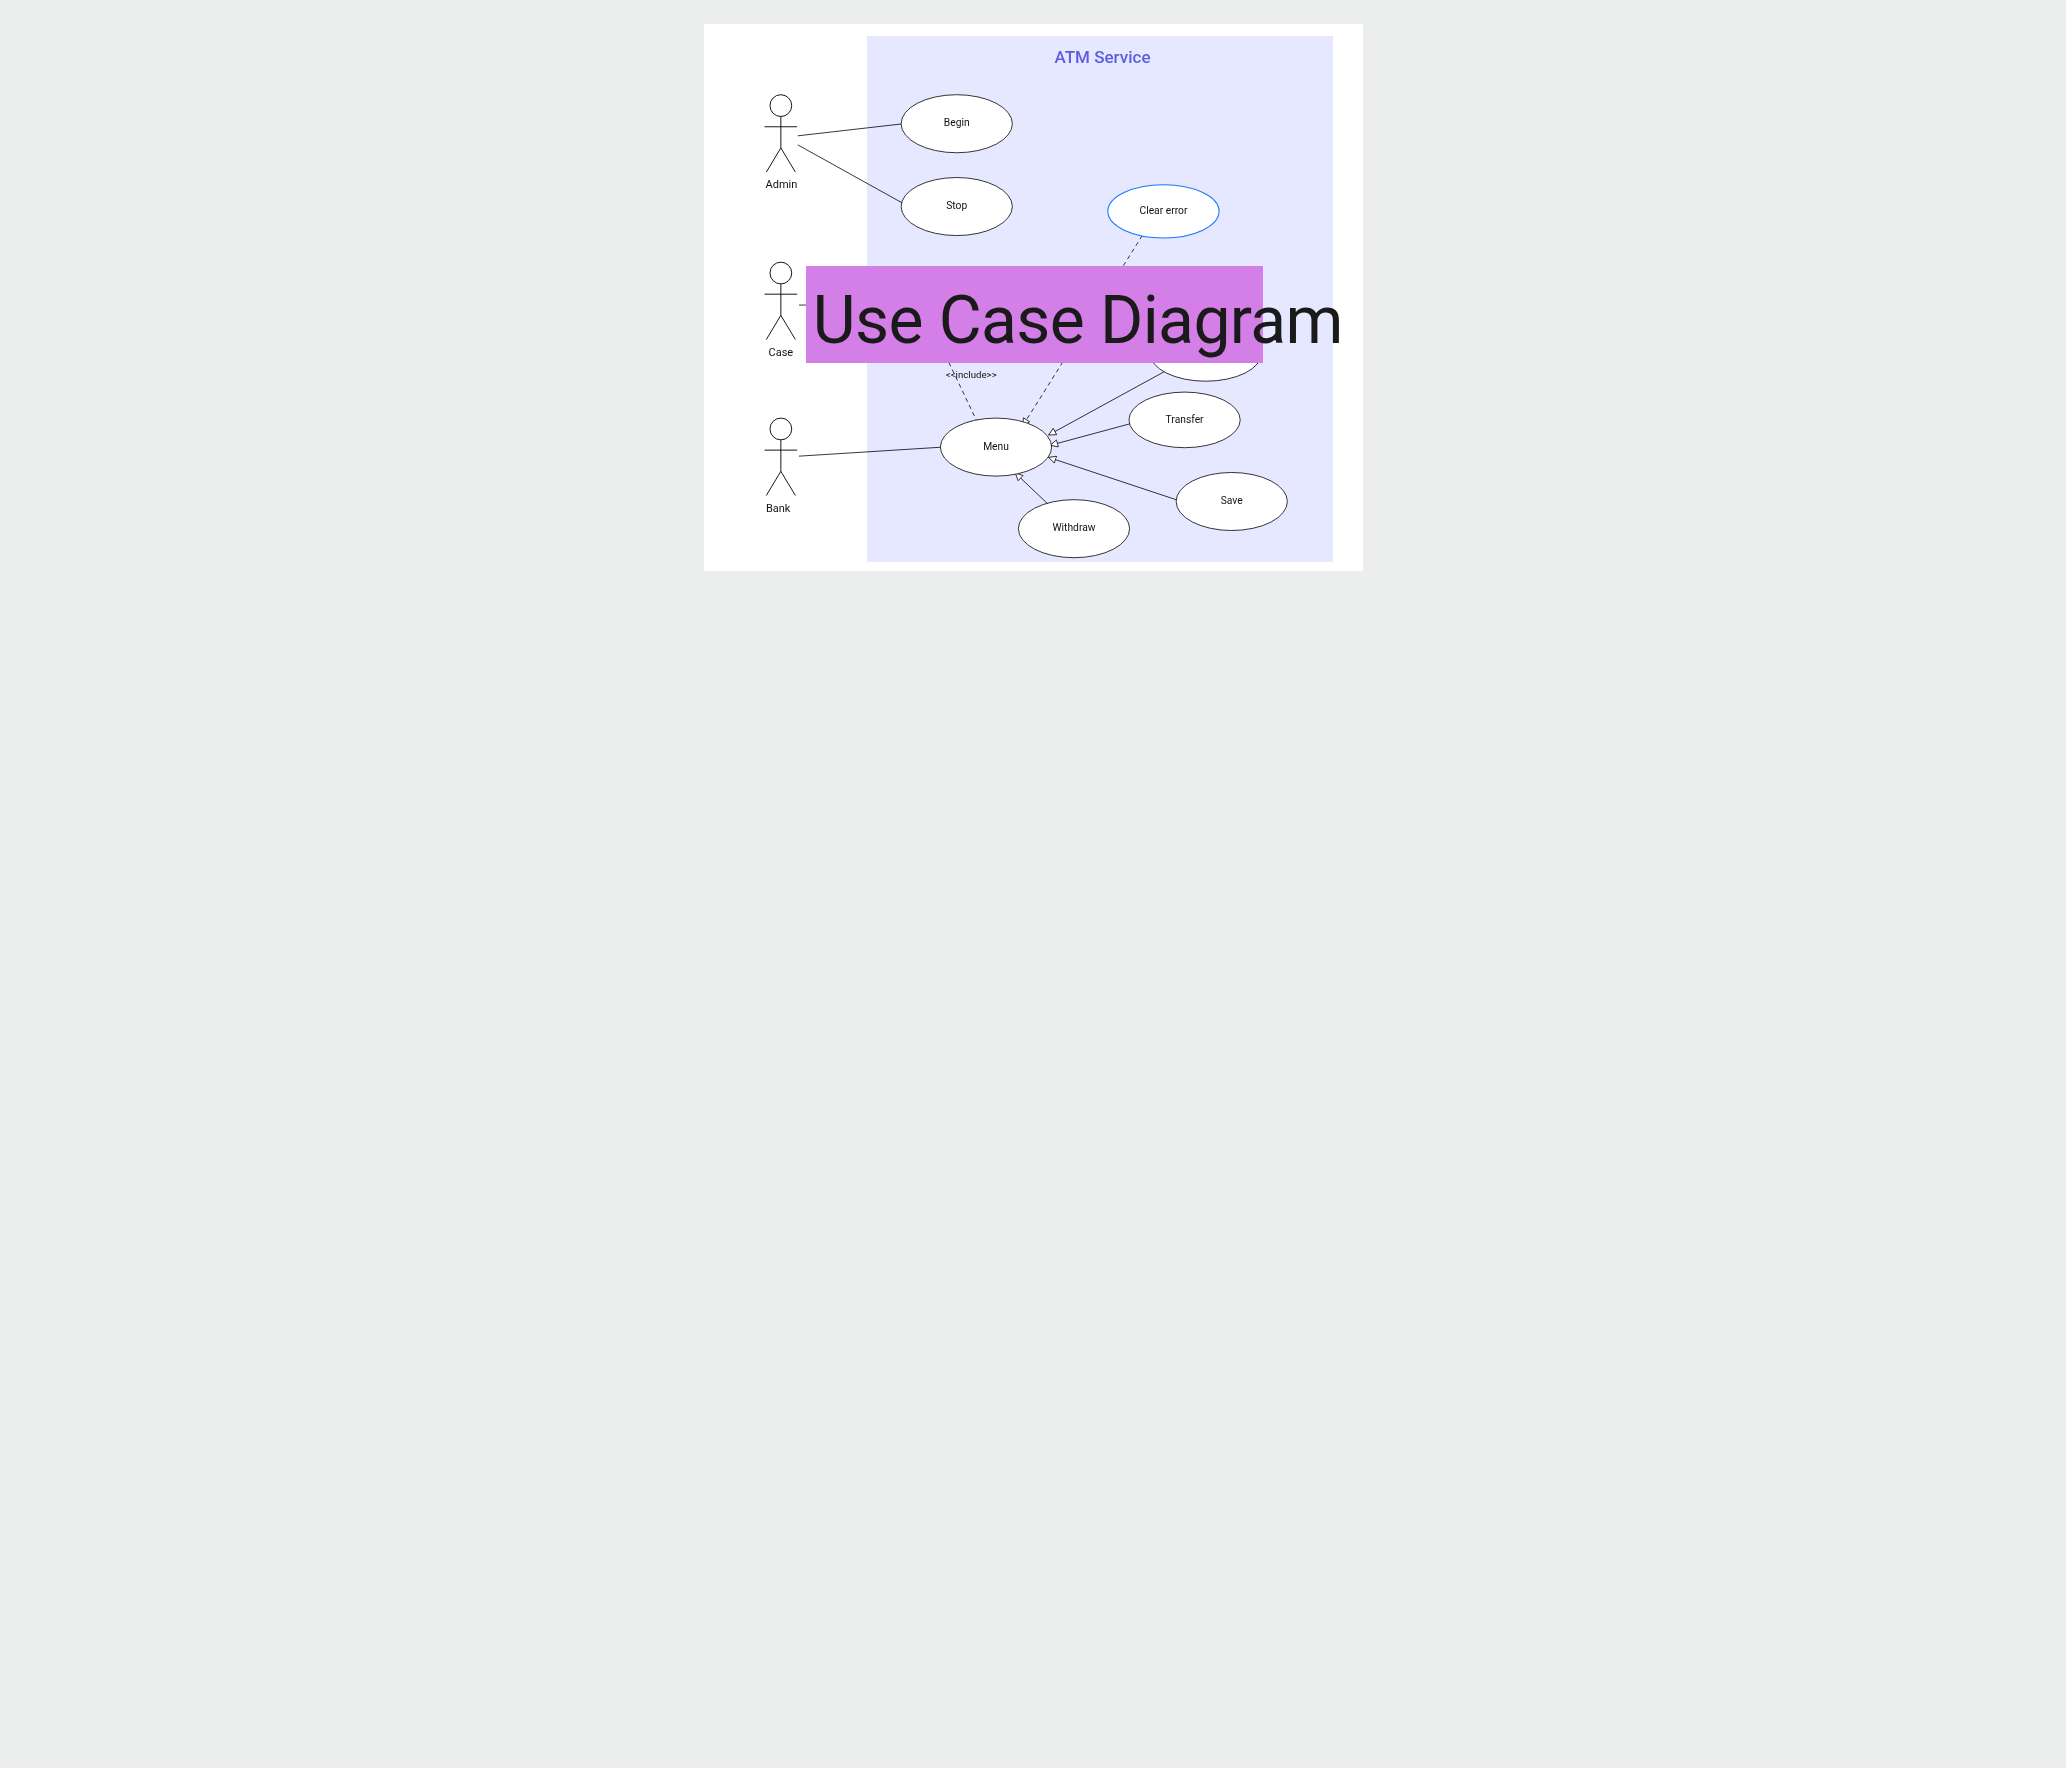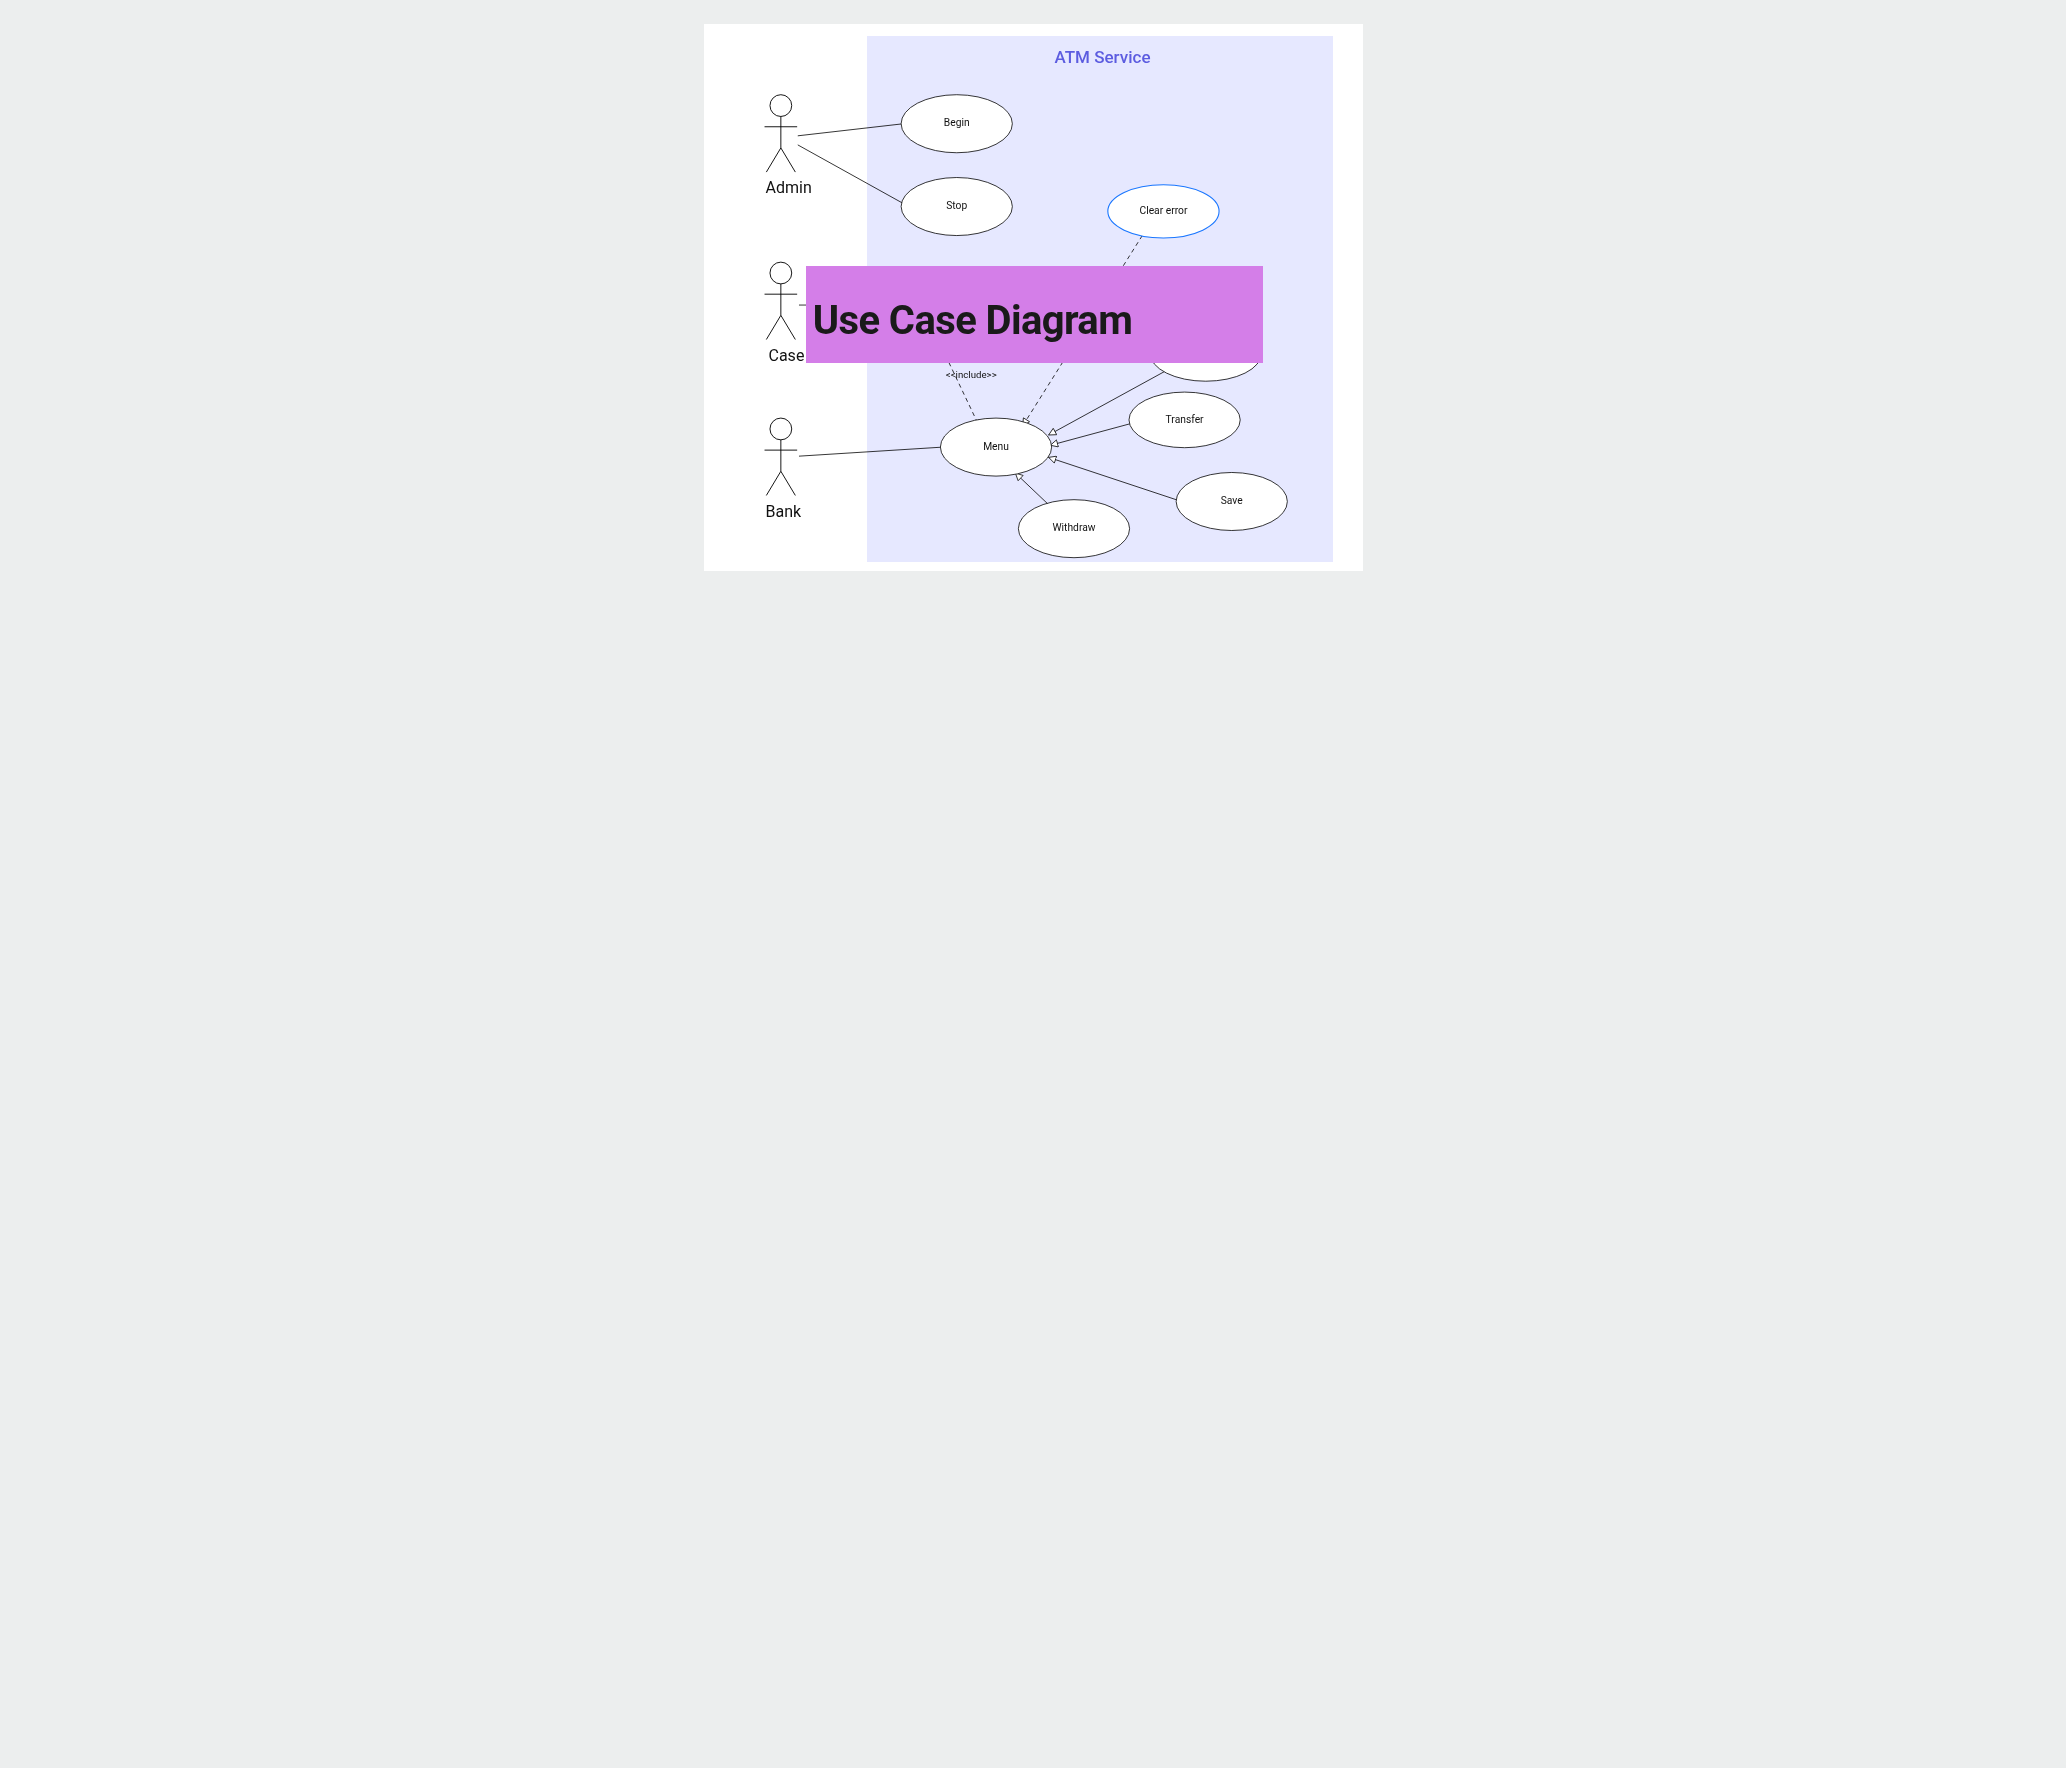--- a/index.html
+++ b/index.html
@@ -28,38 +28,38 @@
     background: #e6e8ff;
   }
   .system-title {
     position: absolute;
     color: #5c5ce0;
     font-size: 17px;
     font-weight: 500;
     white-space: nowrap;
   }
   .actor-label, .usecase-label, .edge-label {
-    font-size: 16px;
+    font-size: 11px;
     color: #111;
   }
   .actor-label {
     position: absolute;
     text-align: center;
   }
   .overlay-banner {
     position: absolute;
     background: #d47ee8;
     display: flex;
     align-items: center;
     padding-left: 7.3px;
     box-sizing: border-box;
   }
   .overlay-banner span {
-    font-size: 40px;
-    font-weight: 700;
+    font-size: 66px;
+    font-weight: 400;
     color: #1a1a1a;
     letter-spacing: -0.6px;
     line-height: 1;
     white-space: nowrap;
     margin-top: 12px;
   }
   svg.diagram {
     position: absolute;
     left: 0;
     top: 0;

